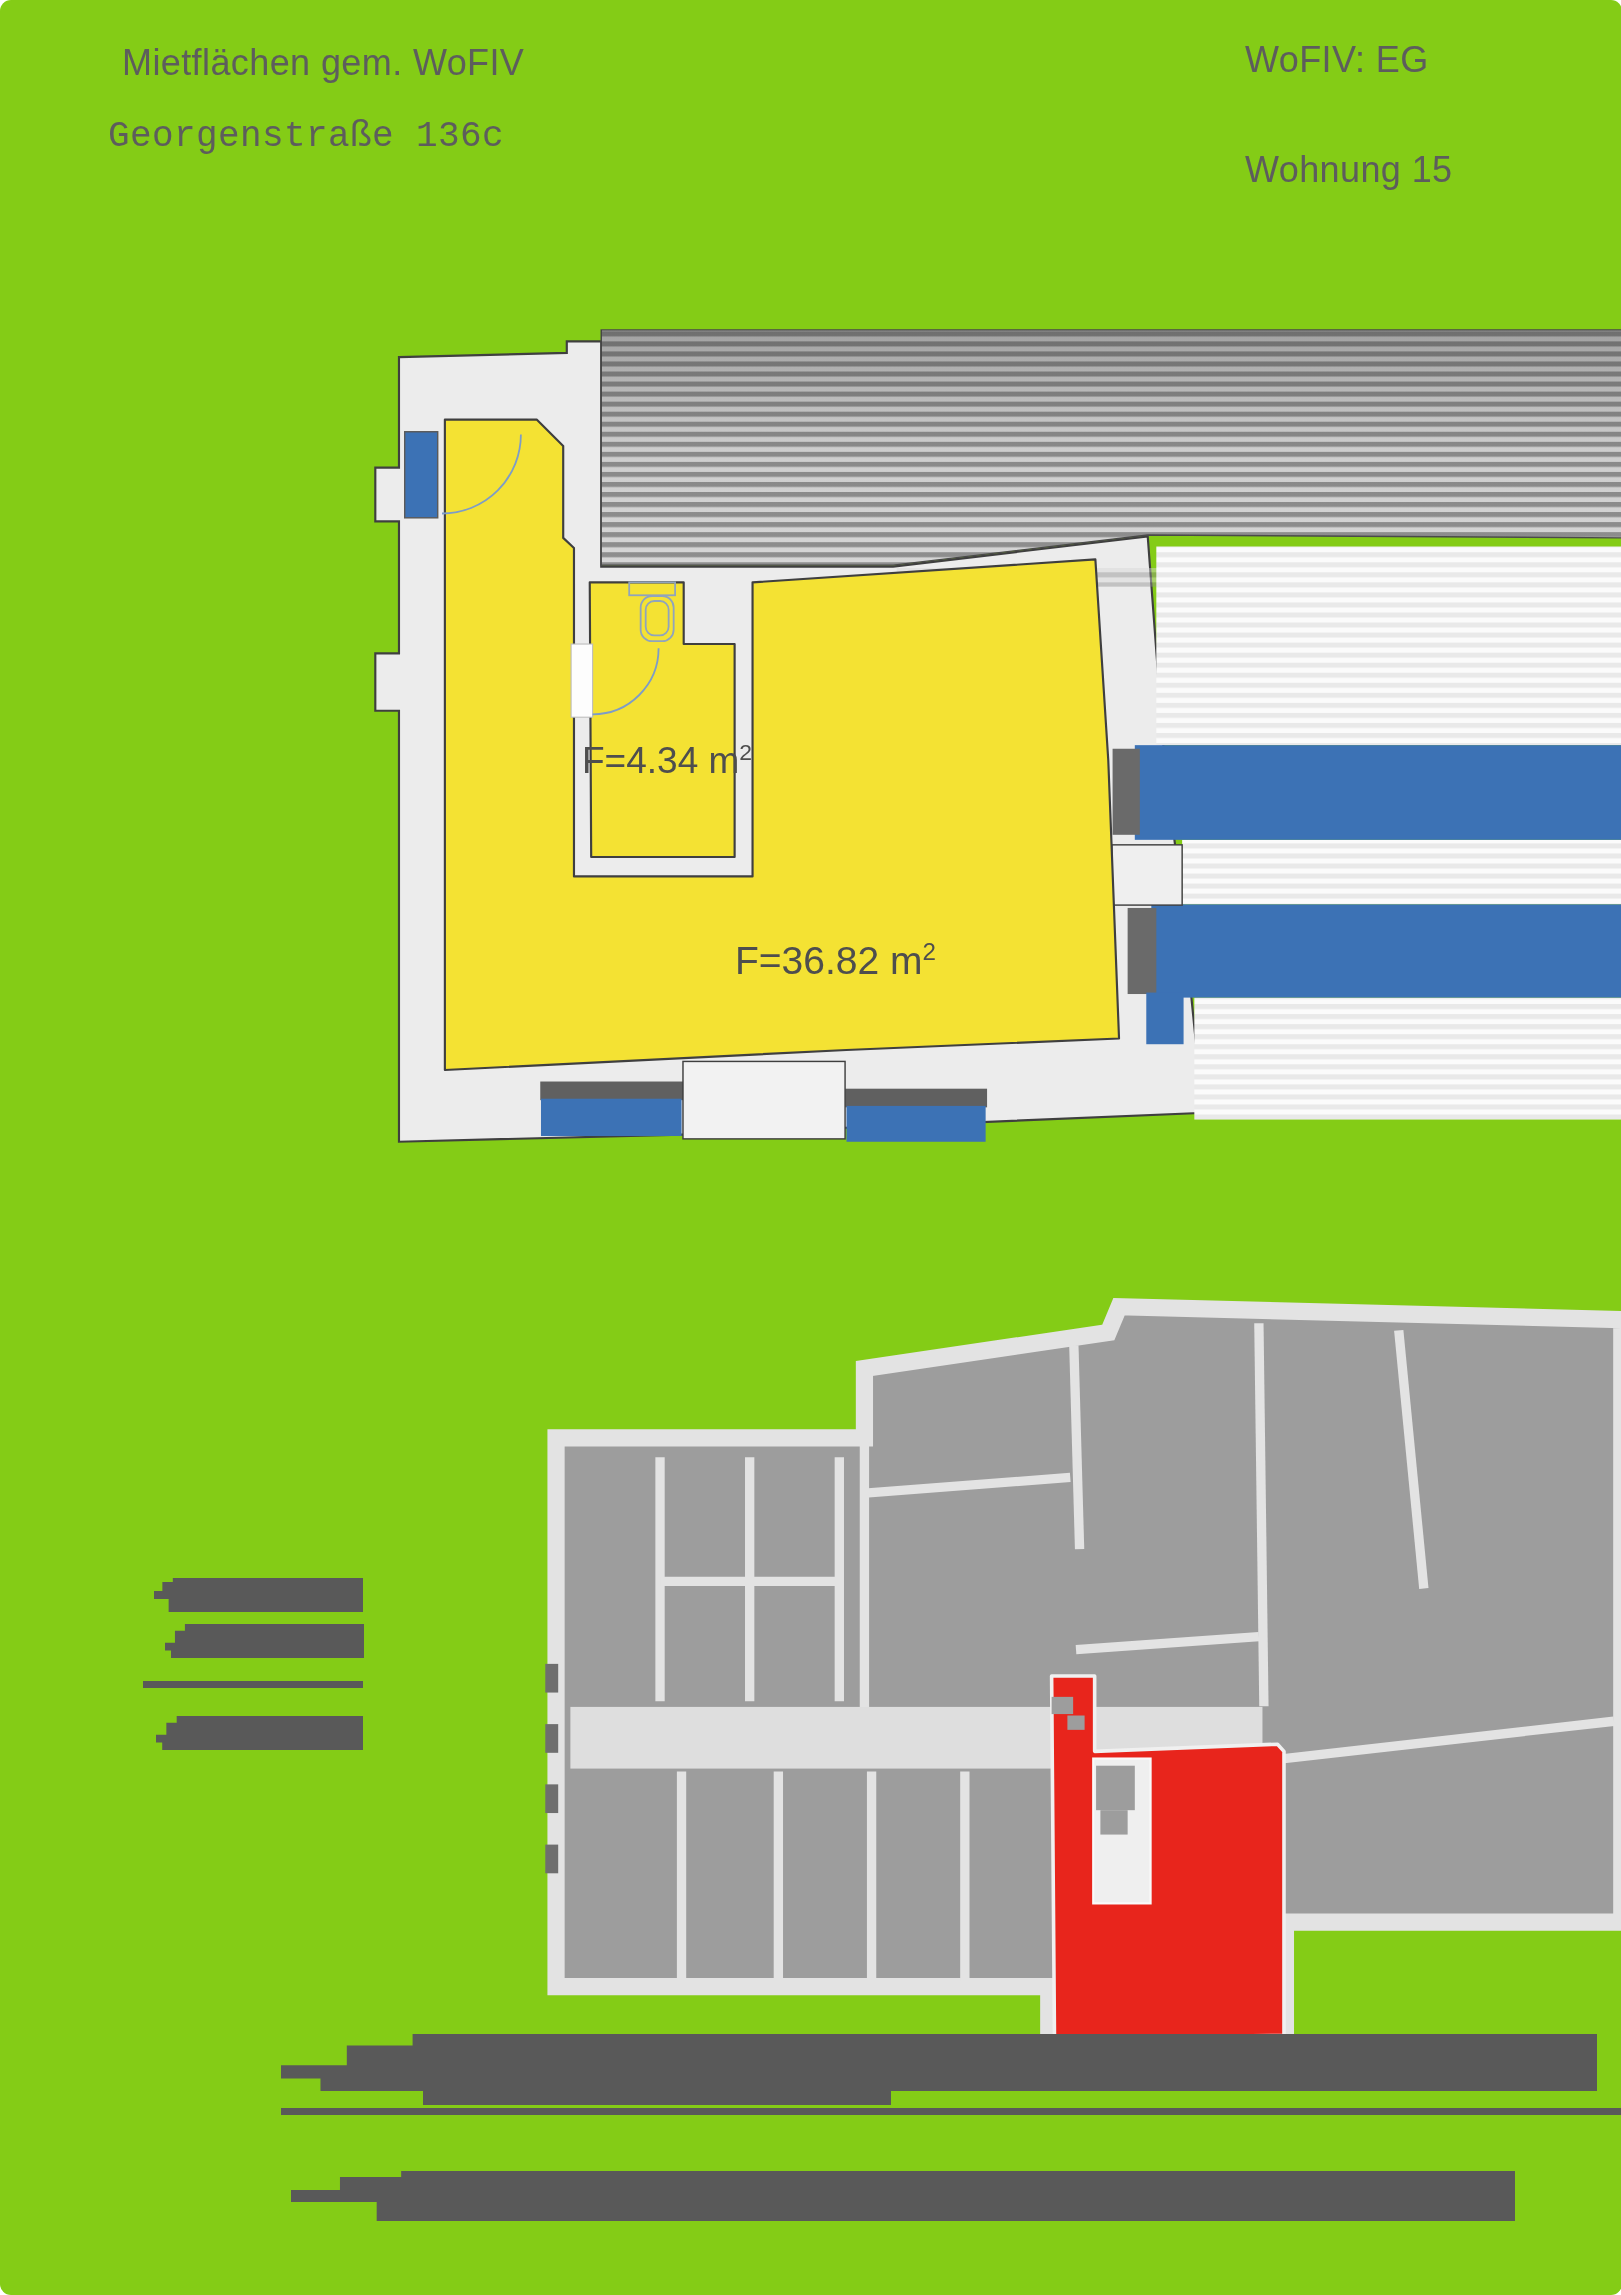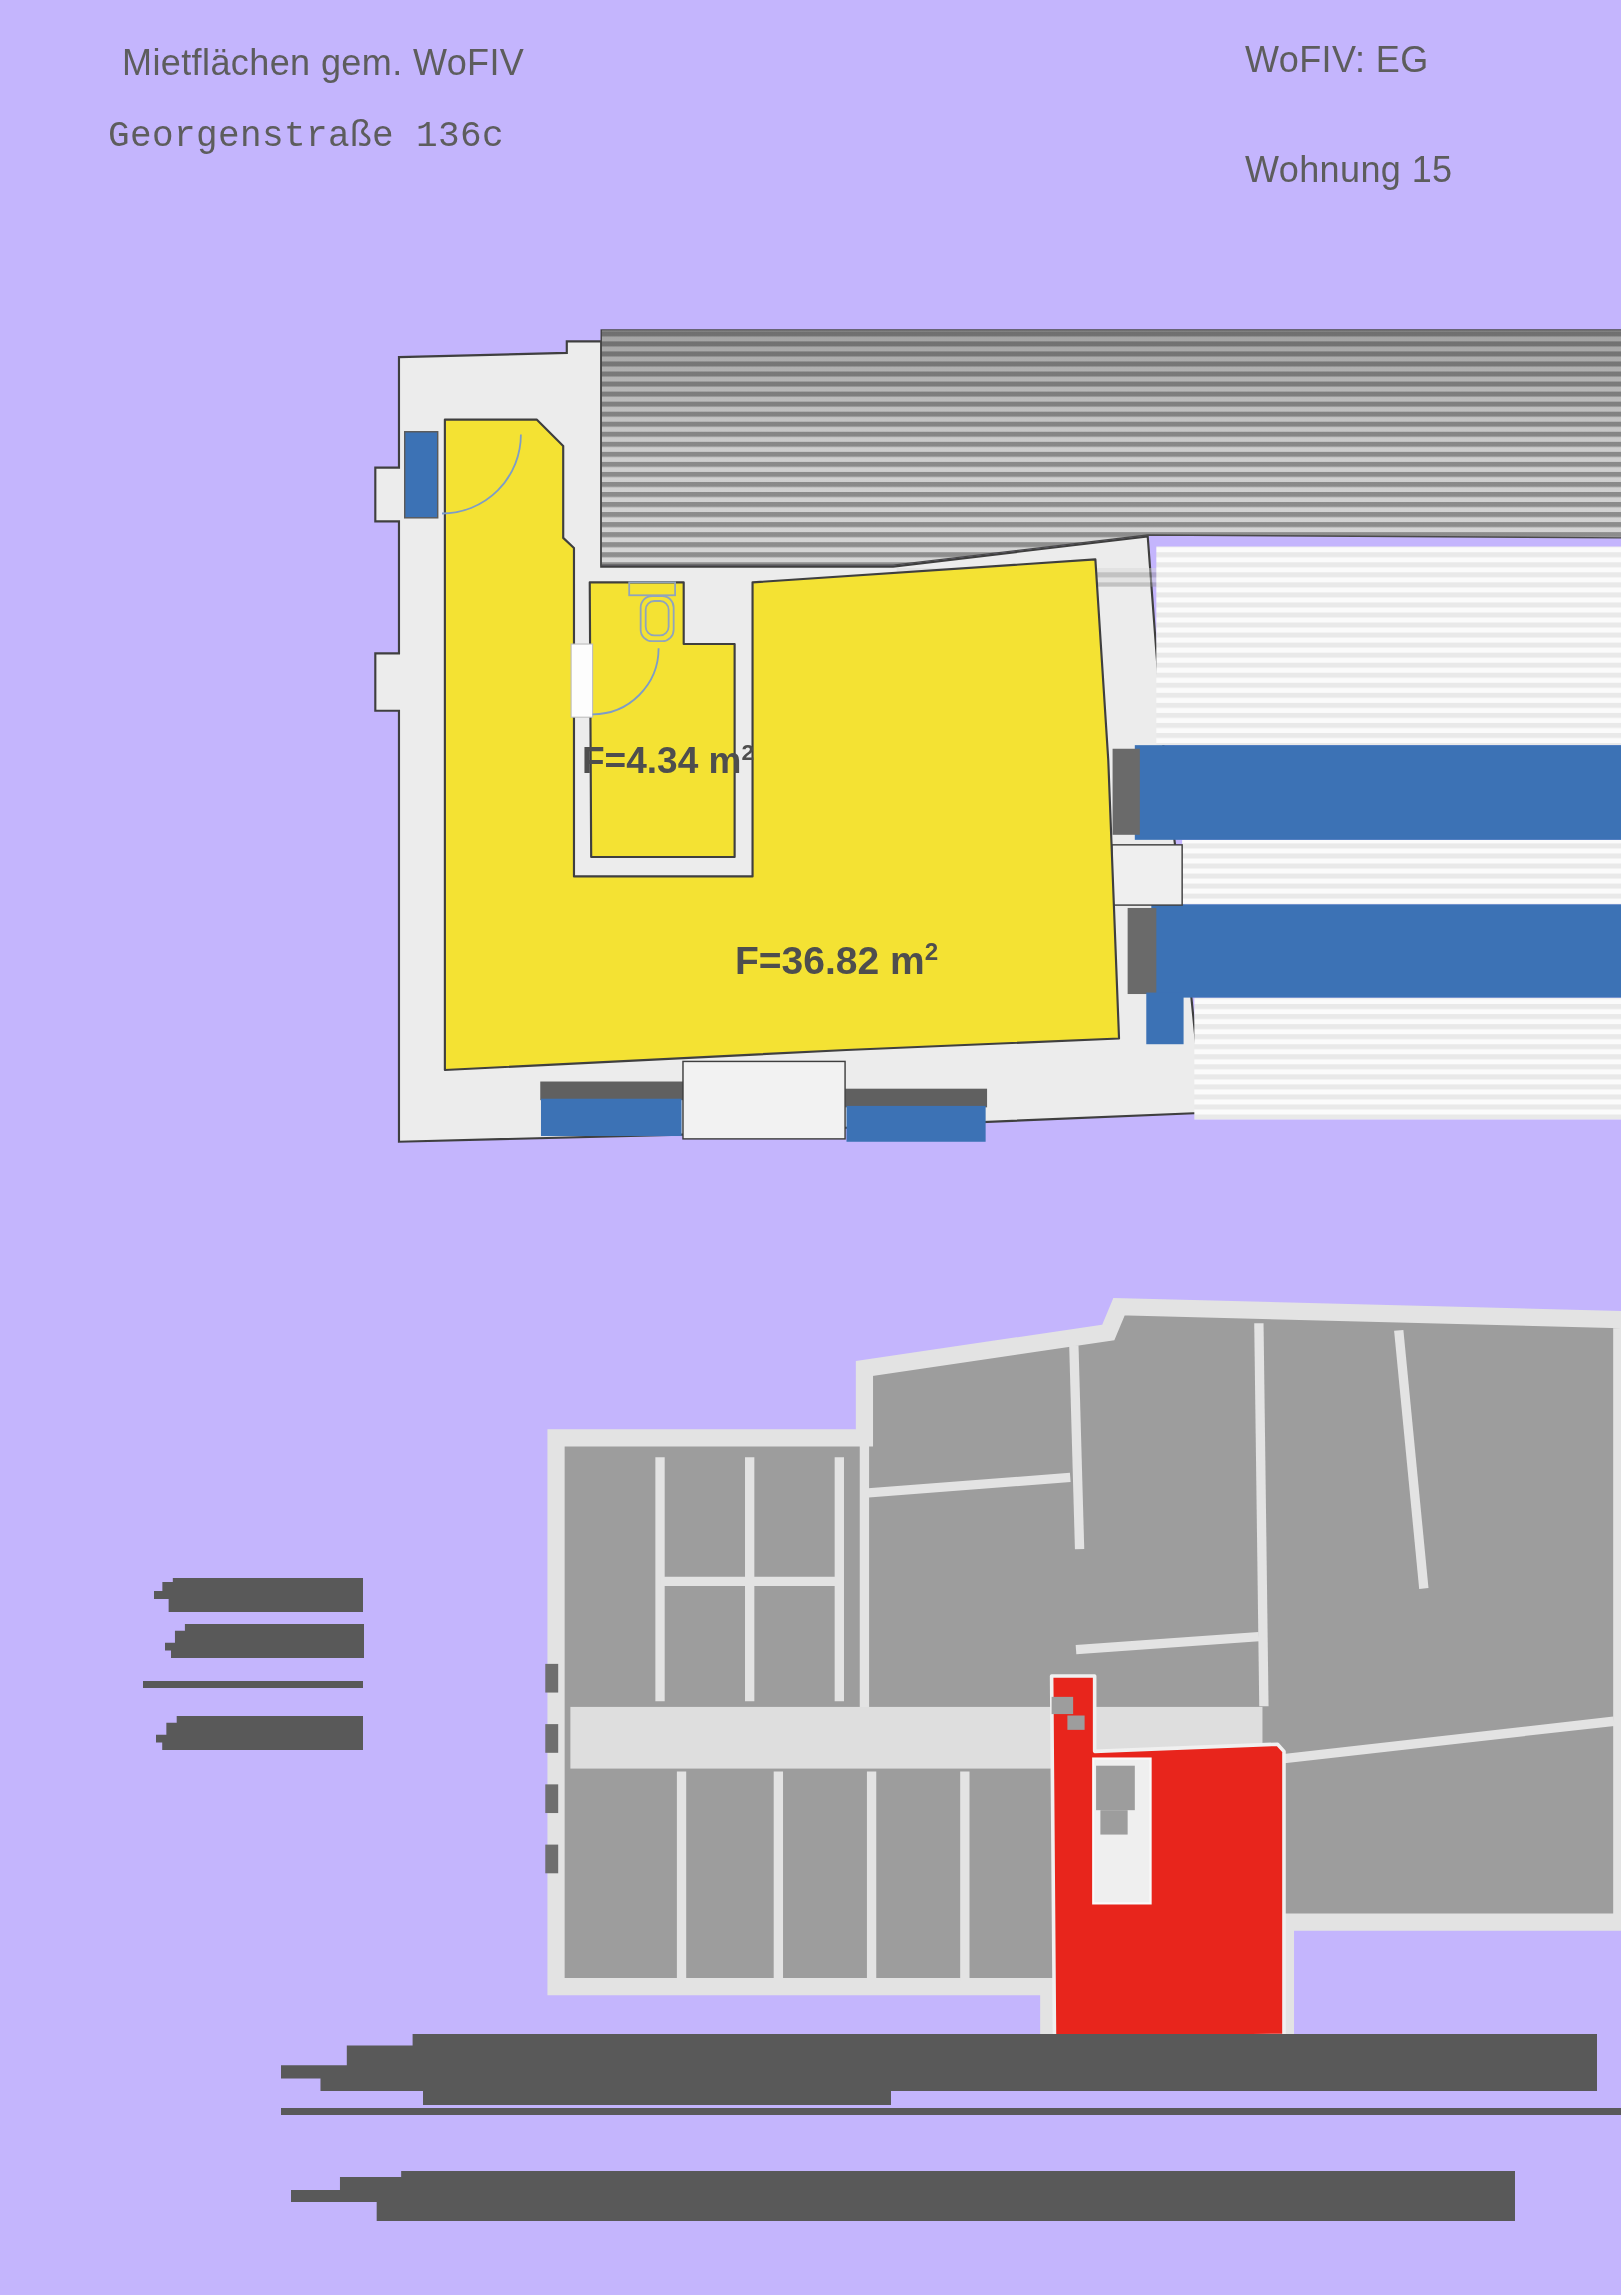--- a/index.html
+++ b/index.html
@@ -1,32 +1,33 @@
 <!DOCTYPE html>
 <html style="font-size:11.5px"><head>
 <meta charset="utf-8">
 <style>
   * { box-sizing: border-box; }
   html,body { margin:0; padding:0; background:#ffffff; }
   .page {
     position: relative;
     width: 1622px;
     height: 2295px;
-    background: #c4b5fd;
+    background: #84cc16;
     font-family: "Liberation Sans", sans-serif;
     overflow: hidden;
+    border-radius: 11px;
   }
   svg.plan-svg { position:absolute; left:0; top:0; z-index:1; }
   .hdr {
     position:absolute; z-index:3;
     color:#5d5d5d; font-size:36px; letter-spacing:0.4px; white-space:nowrap;
   }
   .area-label {
     position:absolute; z-index:2;
-    color:#4e4e4e; font-weight:700; white-space:nowrap;
+    color:#4e4e4e; font-weight:400; white-space:nowrap;
   }
   .area-label sup { font-size:62%; }
   .label-bath { left:582px; top:739px; font-size:37px; }
   .label-main { left:735px; top:930px; font-size:39px;margin-top:8px; }
   .redact { position:absolute; z-index:3; background:#595959; }
   .rag1 { clip-path: polygon(0 38%,4% 38%,4% 12%,9% 12%,9% 0,100% 0,100% 100%,7% 100%,7% 62%,0 62%); }
   .rag2 { clip-path: polygon(0 55%,5% 55%,5% 20%,10% 20%,10% 0,100% 0,100% 100%,3% 100%,3% 78%,0 78%); }
 </style>
 </head>
 <body>

